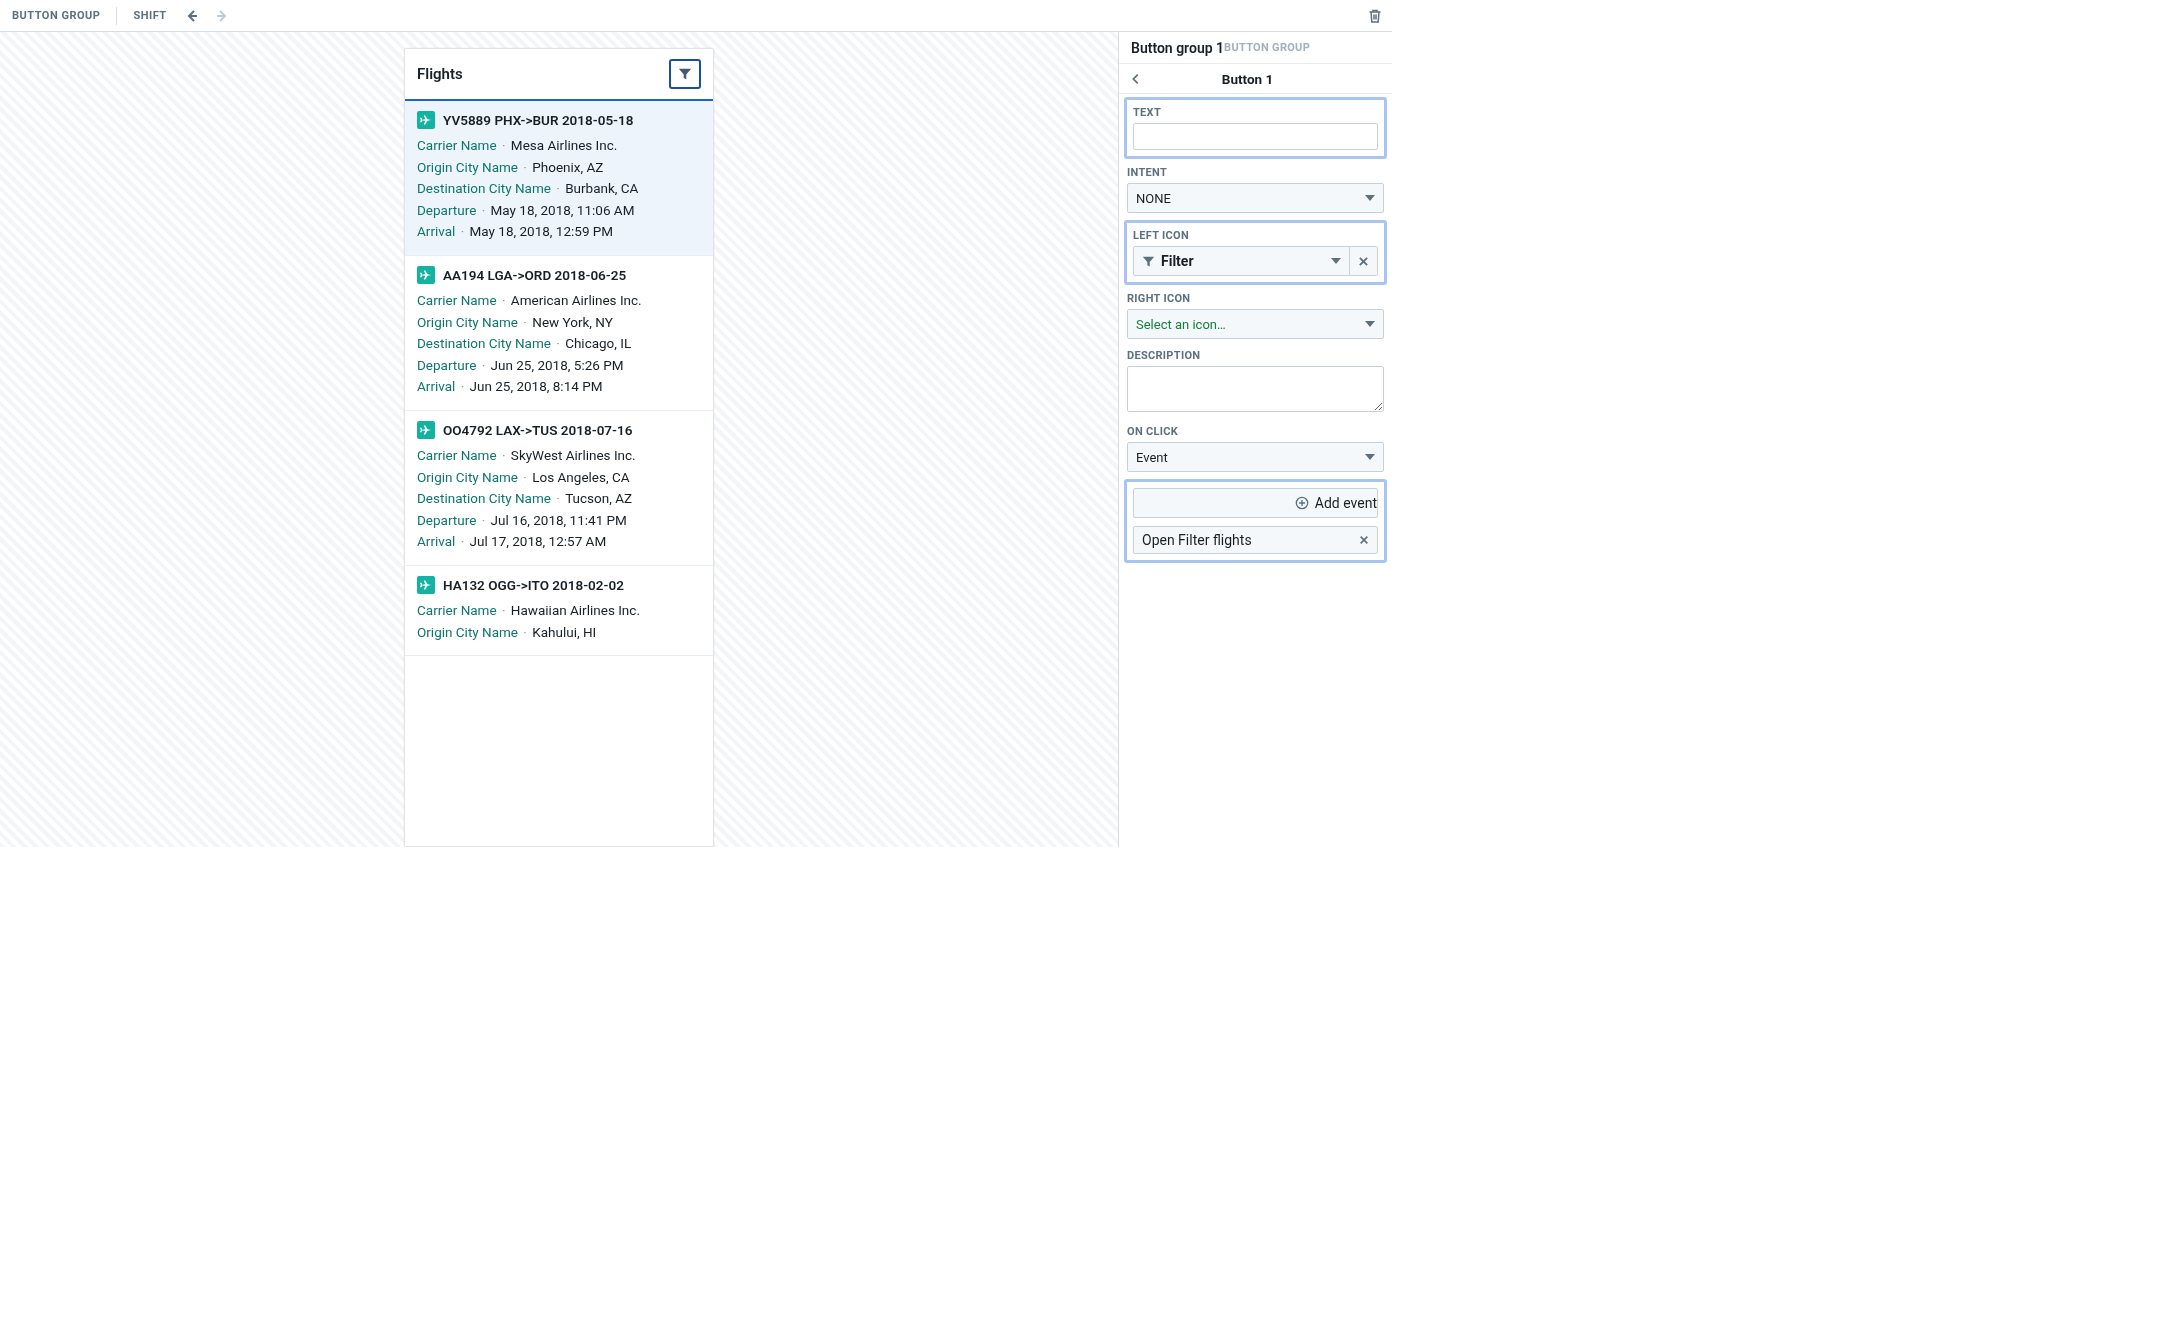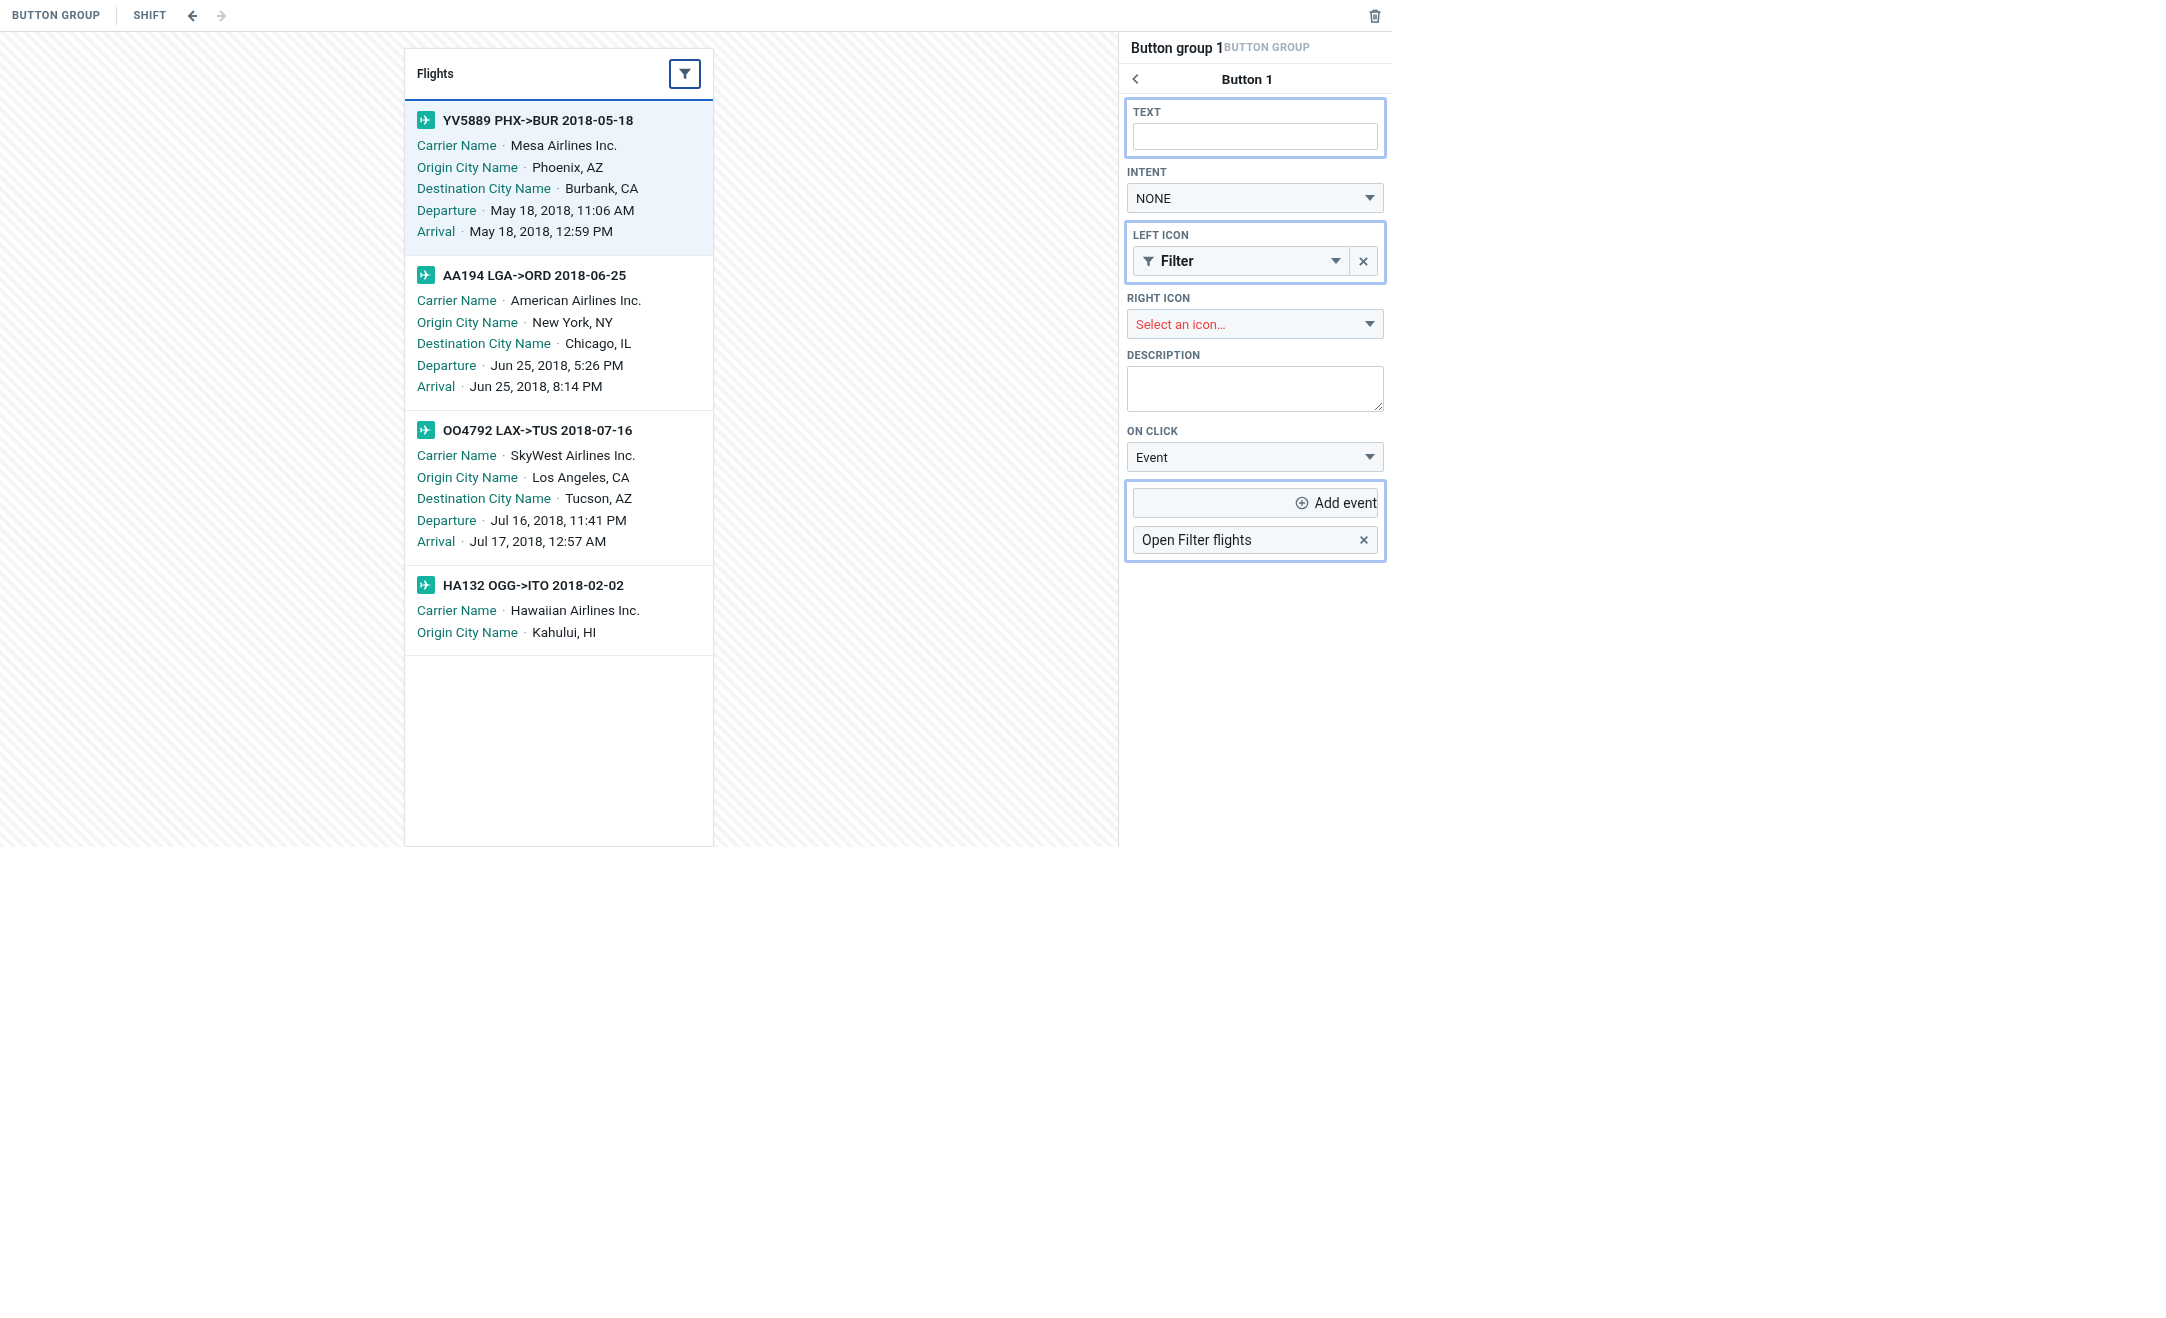--- a/index.html
+++ b/index.html
@@ -59,21 +59,21 @@
     overflow:hidden;
     box-shadow: 0 0 0 .5px rgba(16,22,26,.05);
   }
   .card-header {
     display:flex;
     align-items:center;
     justify-content:space-between;
     padding: 10px 12px;
     border-bottom: 2px solid #1f64c8;
   }
-  .card-title { font-size: 12px; font-weight: 600; color: #182026; text-align: right; }
+  .card-title { font-size: 15px; font-weight: 600; color: #182026; text-align: right; }
   .filter-btn {
     width: 32px; height: 30px;
     border: 2px solid #1d4e9b;
     border-radius: 3px;
     display:flex; align-items:center; justify-content:center;
     color:#435b74;
   }
   .list { flex:1; overflow:hidden; }
   .list-item {
     padding: 10px 12px 12px 12px;
@@ -140,21 +140,21 @@
     font-family:inherit;
   }
   .textarea { height:46px; resize:vertical; }
   .select-box {
     display:flex; align-items:center; justify-content:space-between;
     background:#f5f8fa;
     height:30px;
     color:#182026;
     cursor:pointer;
   }
-  .select-box.placeholder { color:#ef4444; }
+  .select-box.placeholder { color:#15803d; }
   .select-row { display:flex; gap:0;font-weight:bold; }
   .select-main { flex:1; display:flex; align-items:center; gap:6px; background:#f5f8fa; border:1px solid #c9d1d8; padding:0 8px; height:30px; border-radius:2px 0 0 2px;}
   .select-clear { width:28px; height:30px; border:1px solid #c9d1d8; border-left:none; background:#f5f8fa; display:flex; align-items:center; justify-content:center; color:#5c7080; border-radius:0 2px 2px 0; cursor:pointer;}
   .highlight {
     border: 3px solid #a8c4f0;
     border-radius:3px;
     padding: 6px;
     margin: -3px -3px;
   }
   .event-btn {

